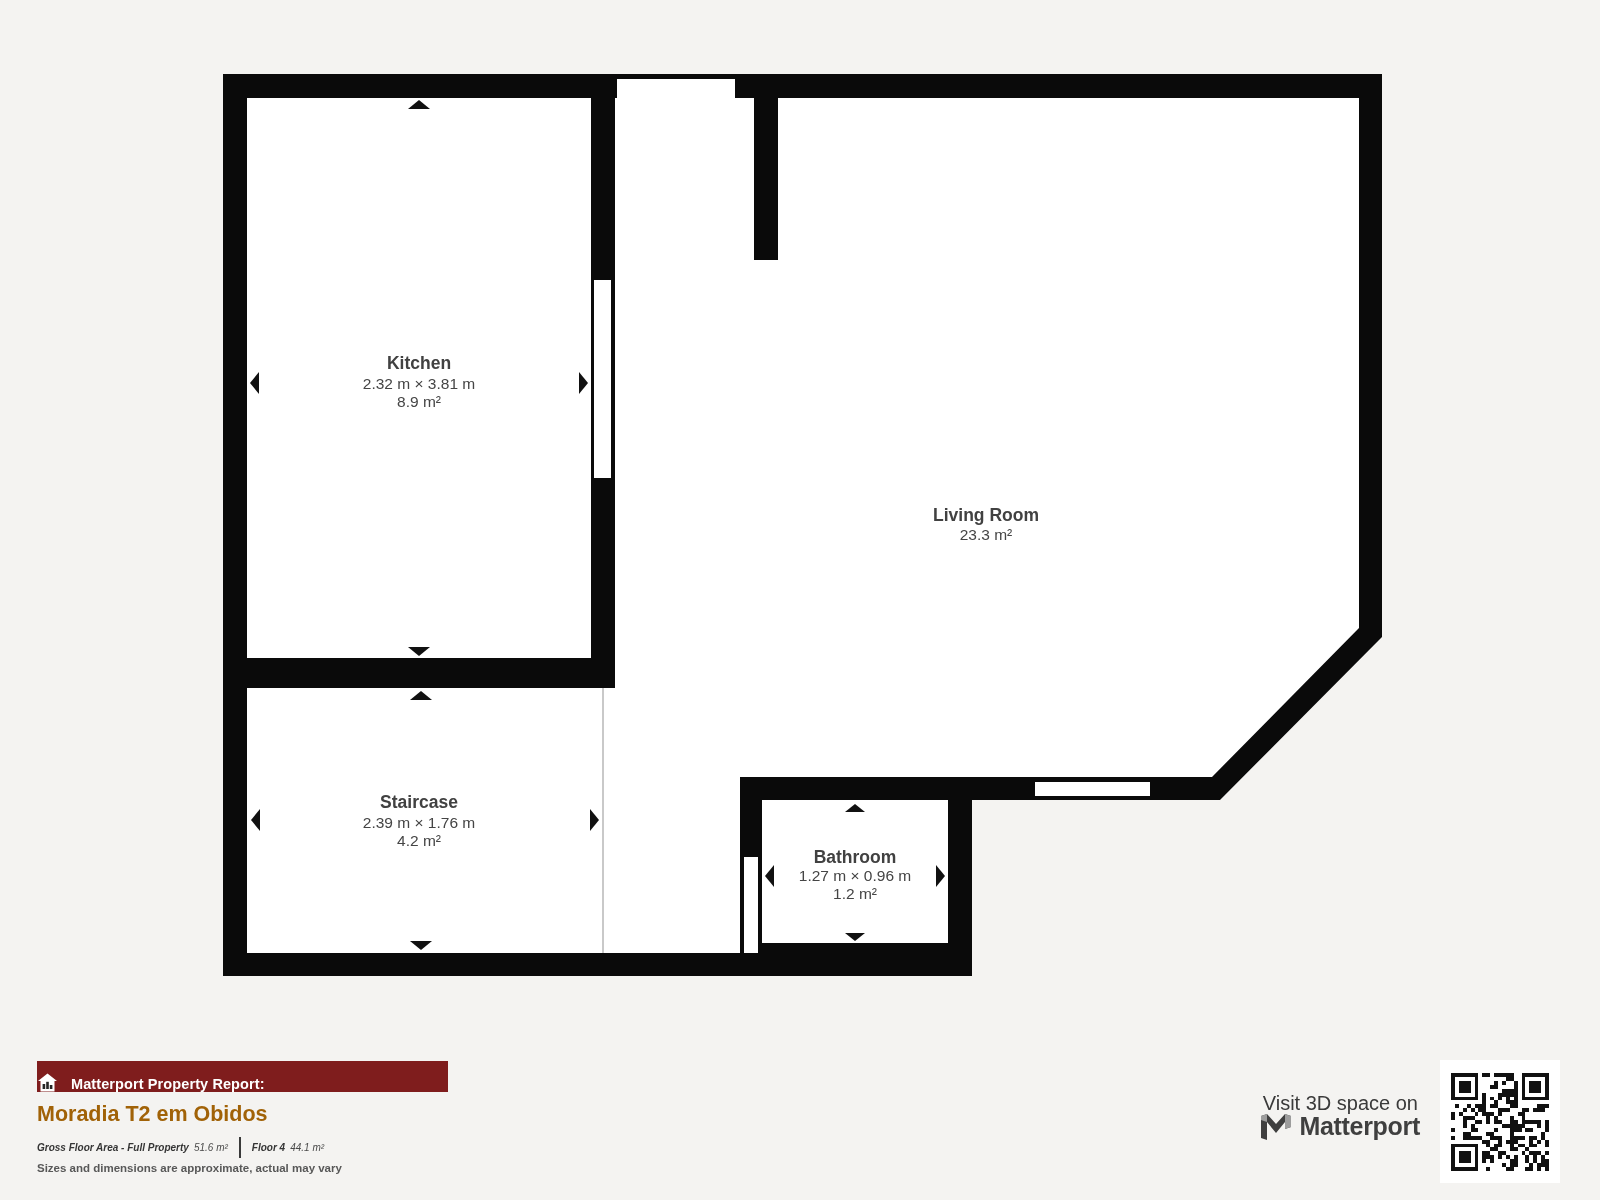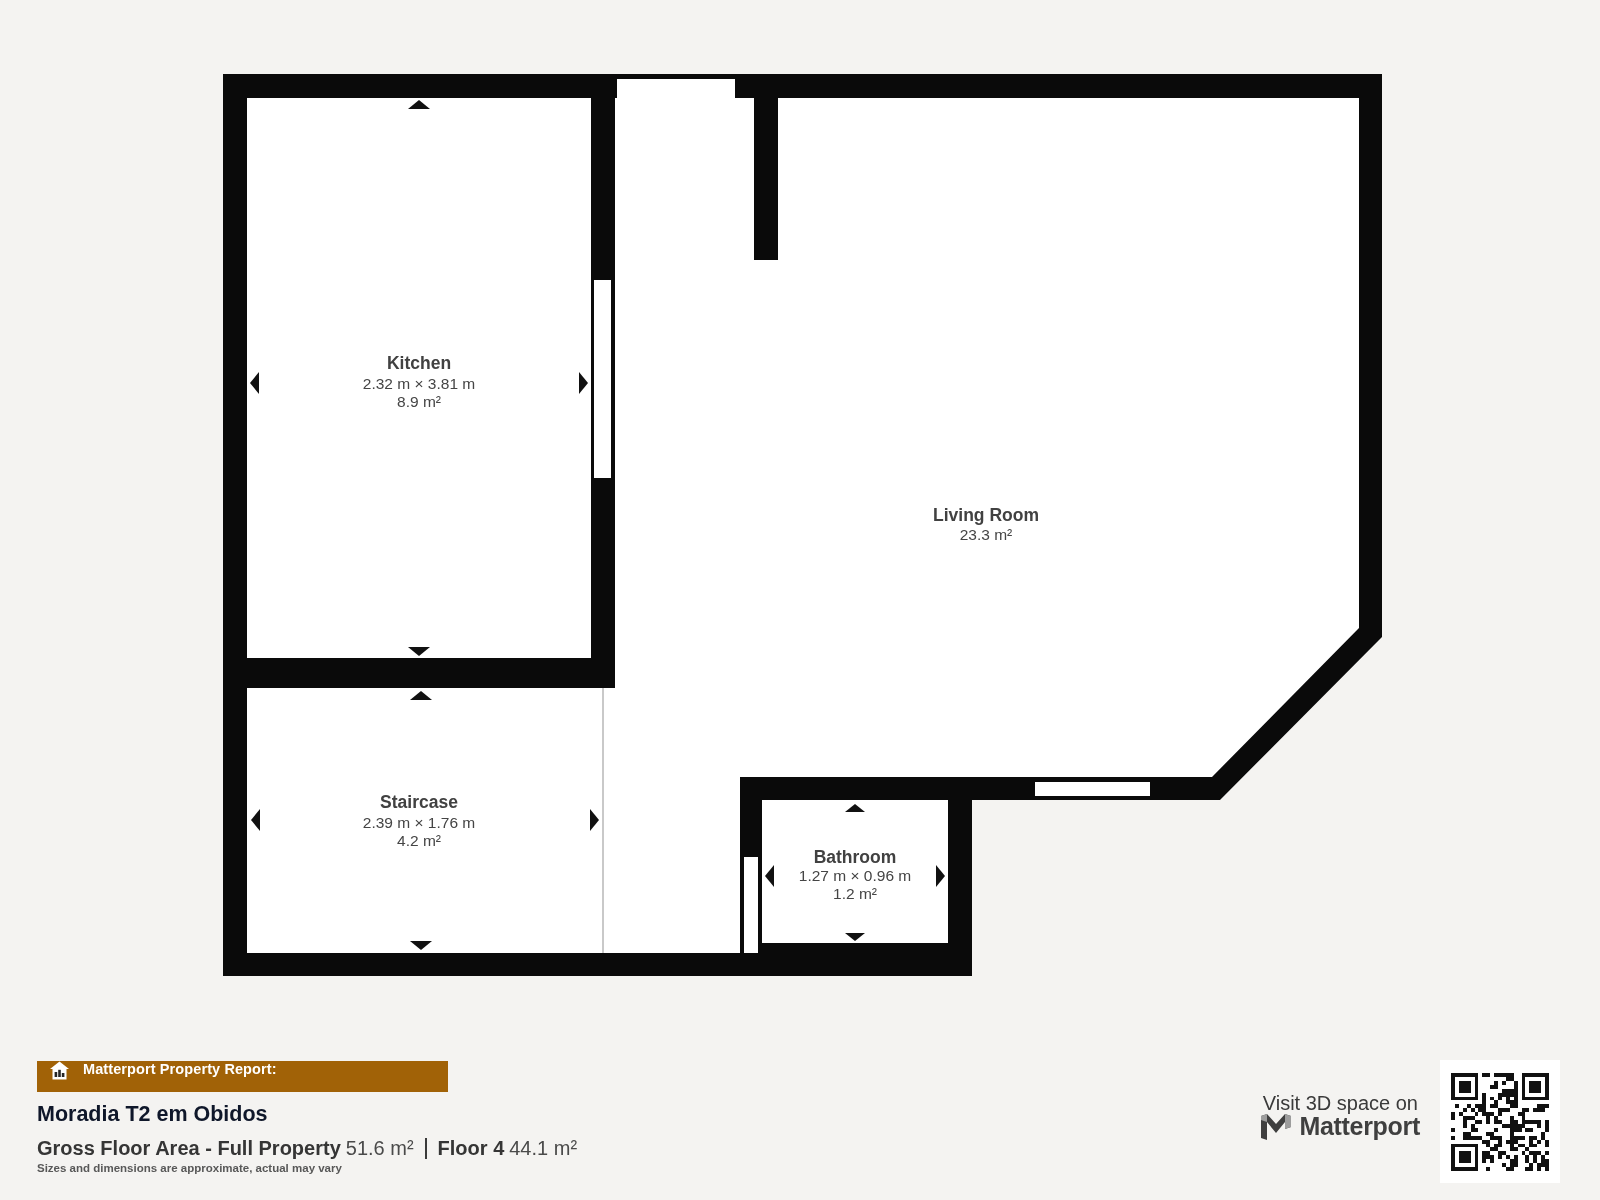--- a/index.html
+++ b/index.html
@@ -7,28 +7,28 @@
   body { background:#f4f3f1; font-family:"Liberation Sans", sans-serif; position:relative; }
 
   #plan-svg { position:absolute; left:0; top:0; }
 
   .room-name { font-size:17.5px; font-weight:700; fill:#414141; }
   .room-dims { font-size:15.5px; font-weight:400; fill:#454545; }
 
   
   .report-bar {
     position:absolute; left:37px; top:1061px; width:411px; height:31px;
-    background:#a16207; display:flex; align-items:flex-start; padding-left:12px;
+    background:#7f1d1d; display:flex; align-items:flex-end; 
   }
   .report-bar-label { color:#ffffff; font-size:14.5px; font-weight:700; margin-left:13px; letter-spacing:.1px; }
   .property-title {
-    position:absolute; left:37px; top:1102px; font-size:21.5px; font-weight:700; color:#0f172a;
+    position:absolute; left:37px; top:1102px; font-size:21.5px; font-weight:700; color:#a16207;
   }
   .stats-line {
-    position:absolute; left:37px; top:1137px; display:flex; align-items:center; font-size:20px; color:#4a4a4a;
+    position:absolute; left:37px; top:1137px; display:flex; align-items:center; font-size:10px; color:#4a4a4a;font-style:italic;
   }
   .stats-line b { color:#353535; font-weight:700; }
   .stats-sep { width:2px; height:21px; background:#3a3a3a; margin:0 11px; }
   .stats-gap { width:5px; }
   .disclaimer {
     position:absolute; left:37px; top:1162px; font-size:11.5px; color:#585858;font-weight:bold;
   }
 
   
   .visit-text {

